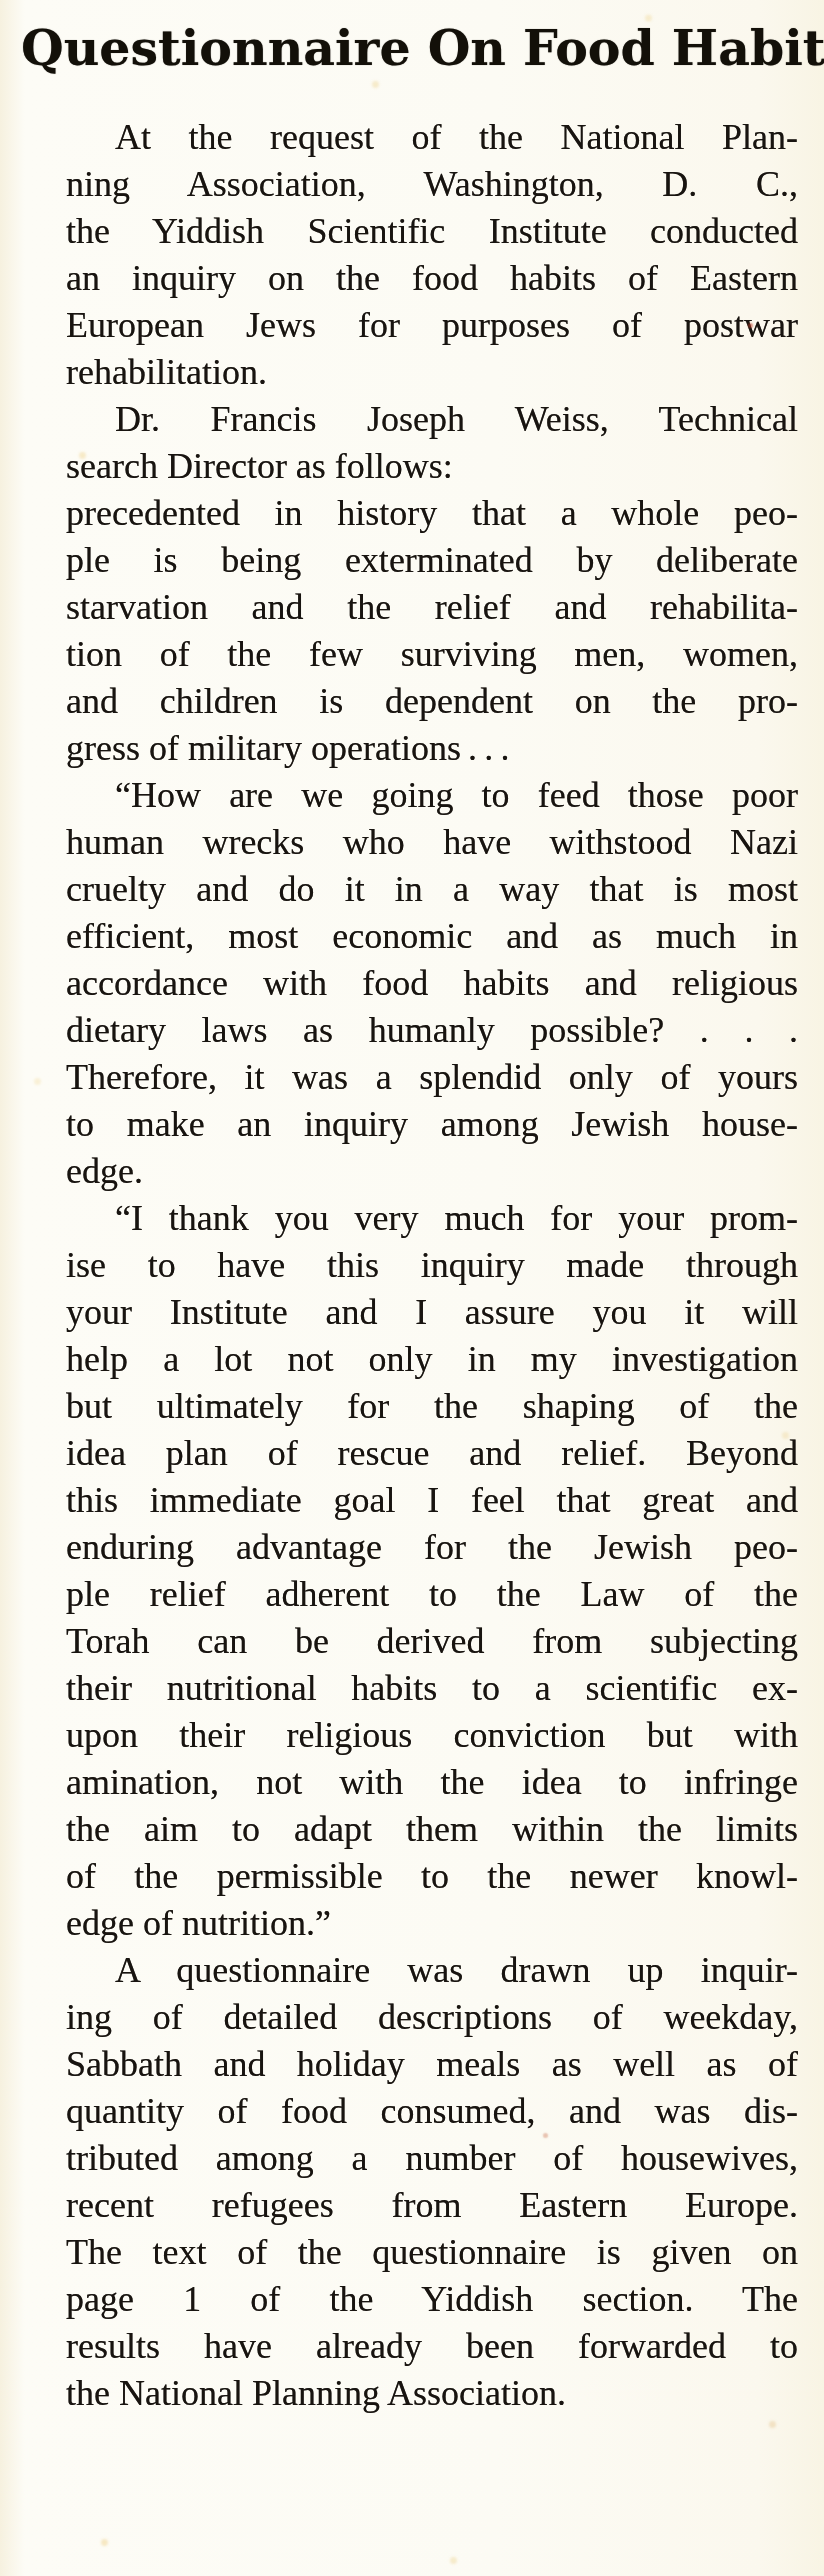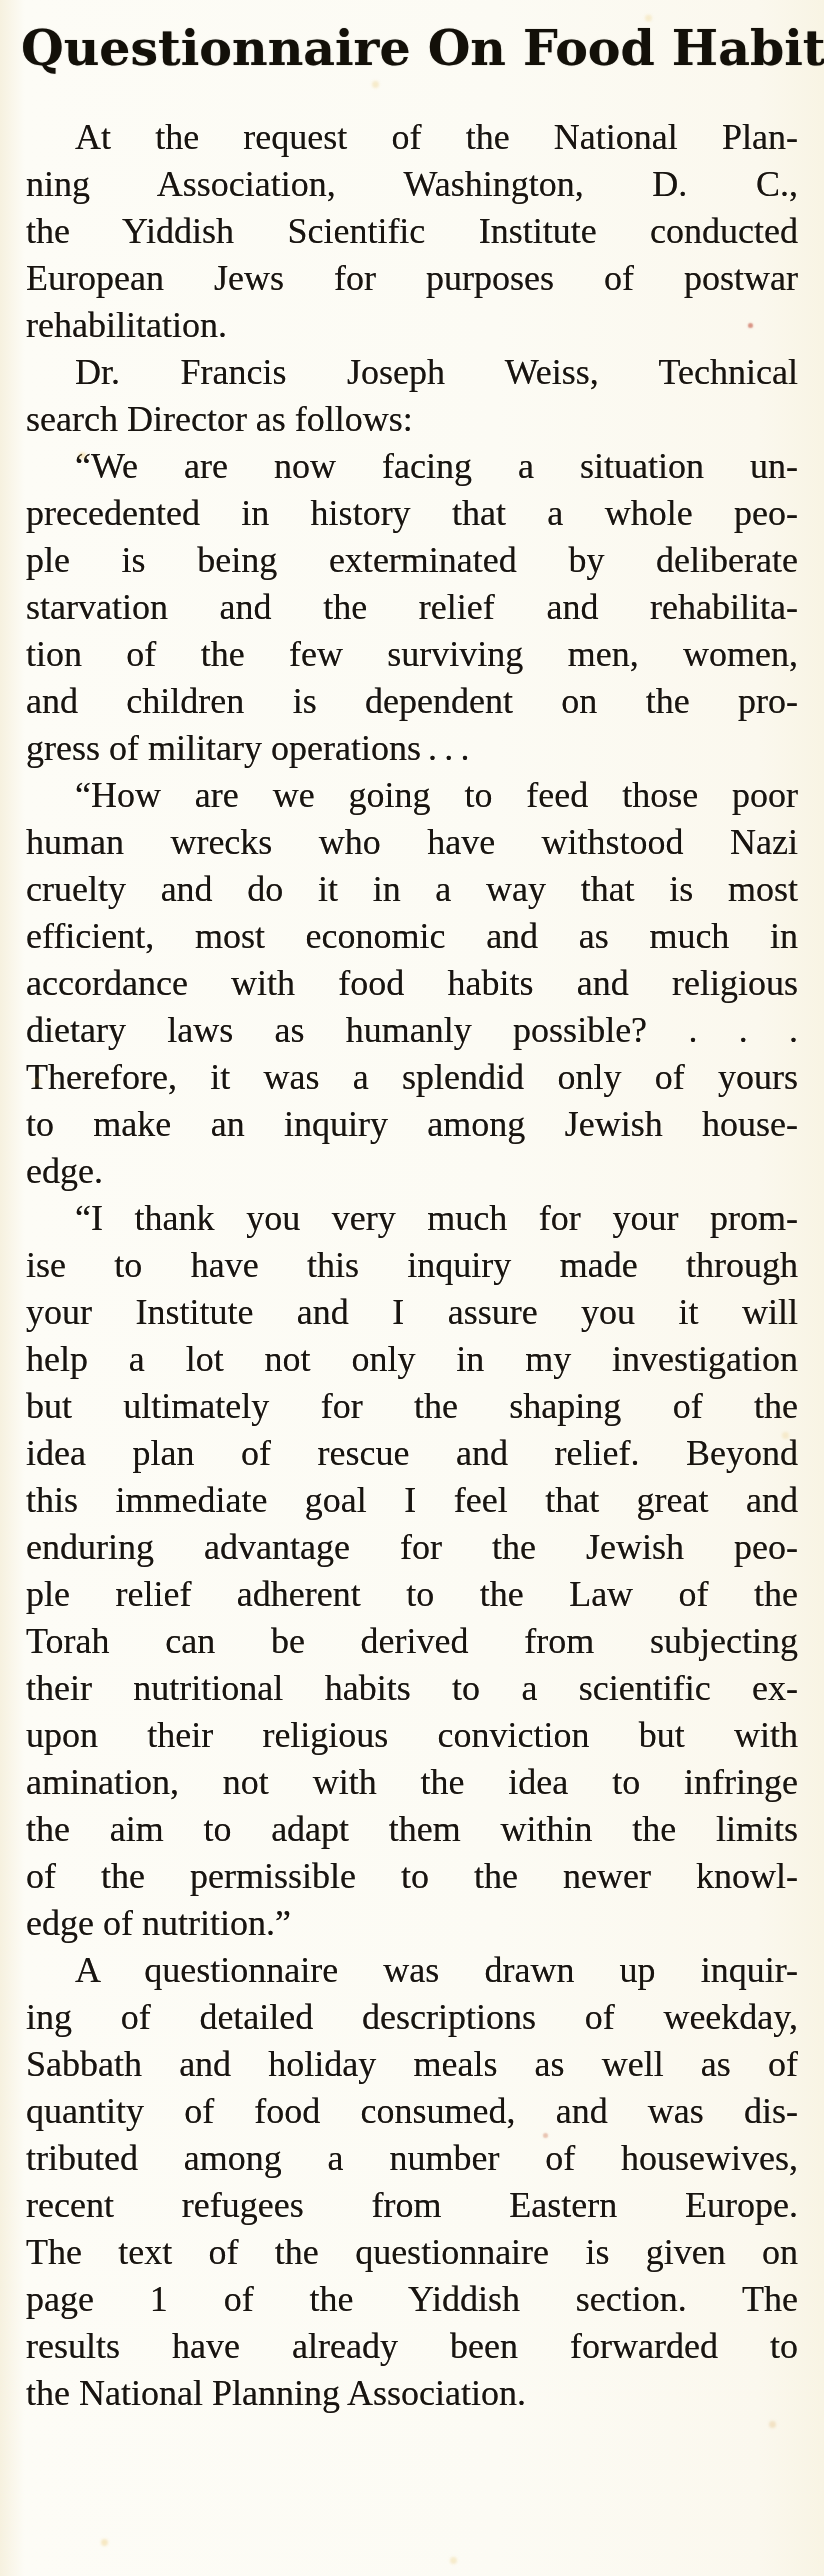--- a/index.html
+++ b/index.html
@@ -61,38 +61,39 @@
     font-size: 36px;
     line-height: 47px;
     color: #181410;
     text-shadow: 0 0 0.6px rgba(24,20,16,0.65);
   }
   .line {
     text-align: justify;
     text-align-last: justify;
     height: 47px;
     white-space: normal;
+    margin-left: 40px;
   }
   .line.first { text-indent: 49px; }
   .line.last  { text-align-last: left; }
 </style>
 </head>
 <body>
 
 <div class="page">
   <h1 class="title">Questionnaire On Food Habits</h1>
   <div class="body">
       <div class="line first">At the request of the National Plan-</div>
       <div class="line">ning Association, Washington, D. C.,</div>
       <div class="line">the Yiddish Scientific Institute conducted</div>
+      <div class="line">an inquiry on the food habits of Eastern</div>
       <div class="line">European Jews for purposes of postwar</div>
       <div class="line last">rehabilitation.</div>
       <div class="line first">Dr. Francis Joseph Weiss, Technical</div>
       <div class="line last">search Director as follows:</div>
-      <div class="line first">“We are now facing a situation un-</div>
       <div class="line">precedented in history that a whole peo-</div>
       <div class="line">ple is being exterminated by deliberate</div>
       <div class="line">starvation and the relief and rehabilita-</div>
       <div class="line">tion of the few surviving men, women,</div>
       <div class="line">and children is dependent on the pro-</div>
       <div class="line last">gress of military operations . . .</div>
       <div class="line first">“How are we going to feed those poor</div>
       <div class="line">human wrecks who have withstood Nazi</div>
       <div class="line">cruelty and do it in a way that is most</div>
       <div class="line">efficient, most economic and as much in</div>

